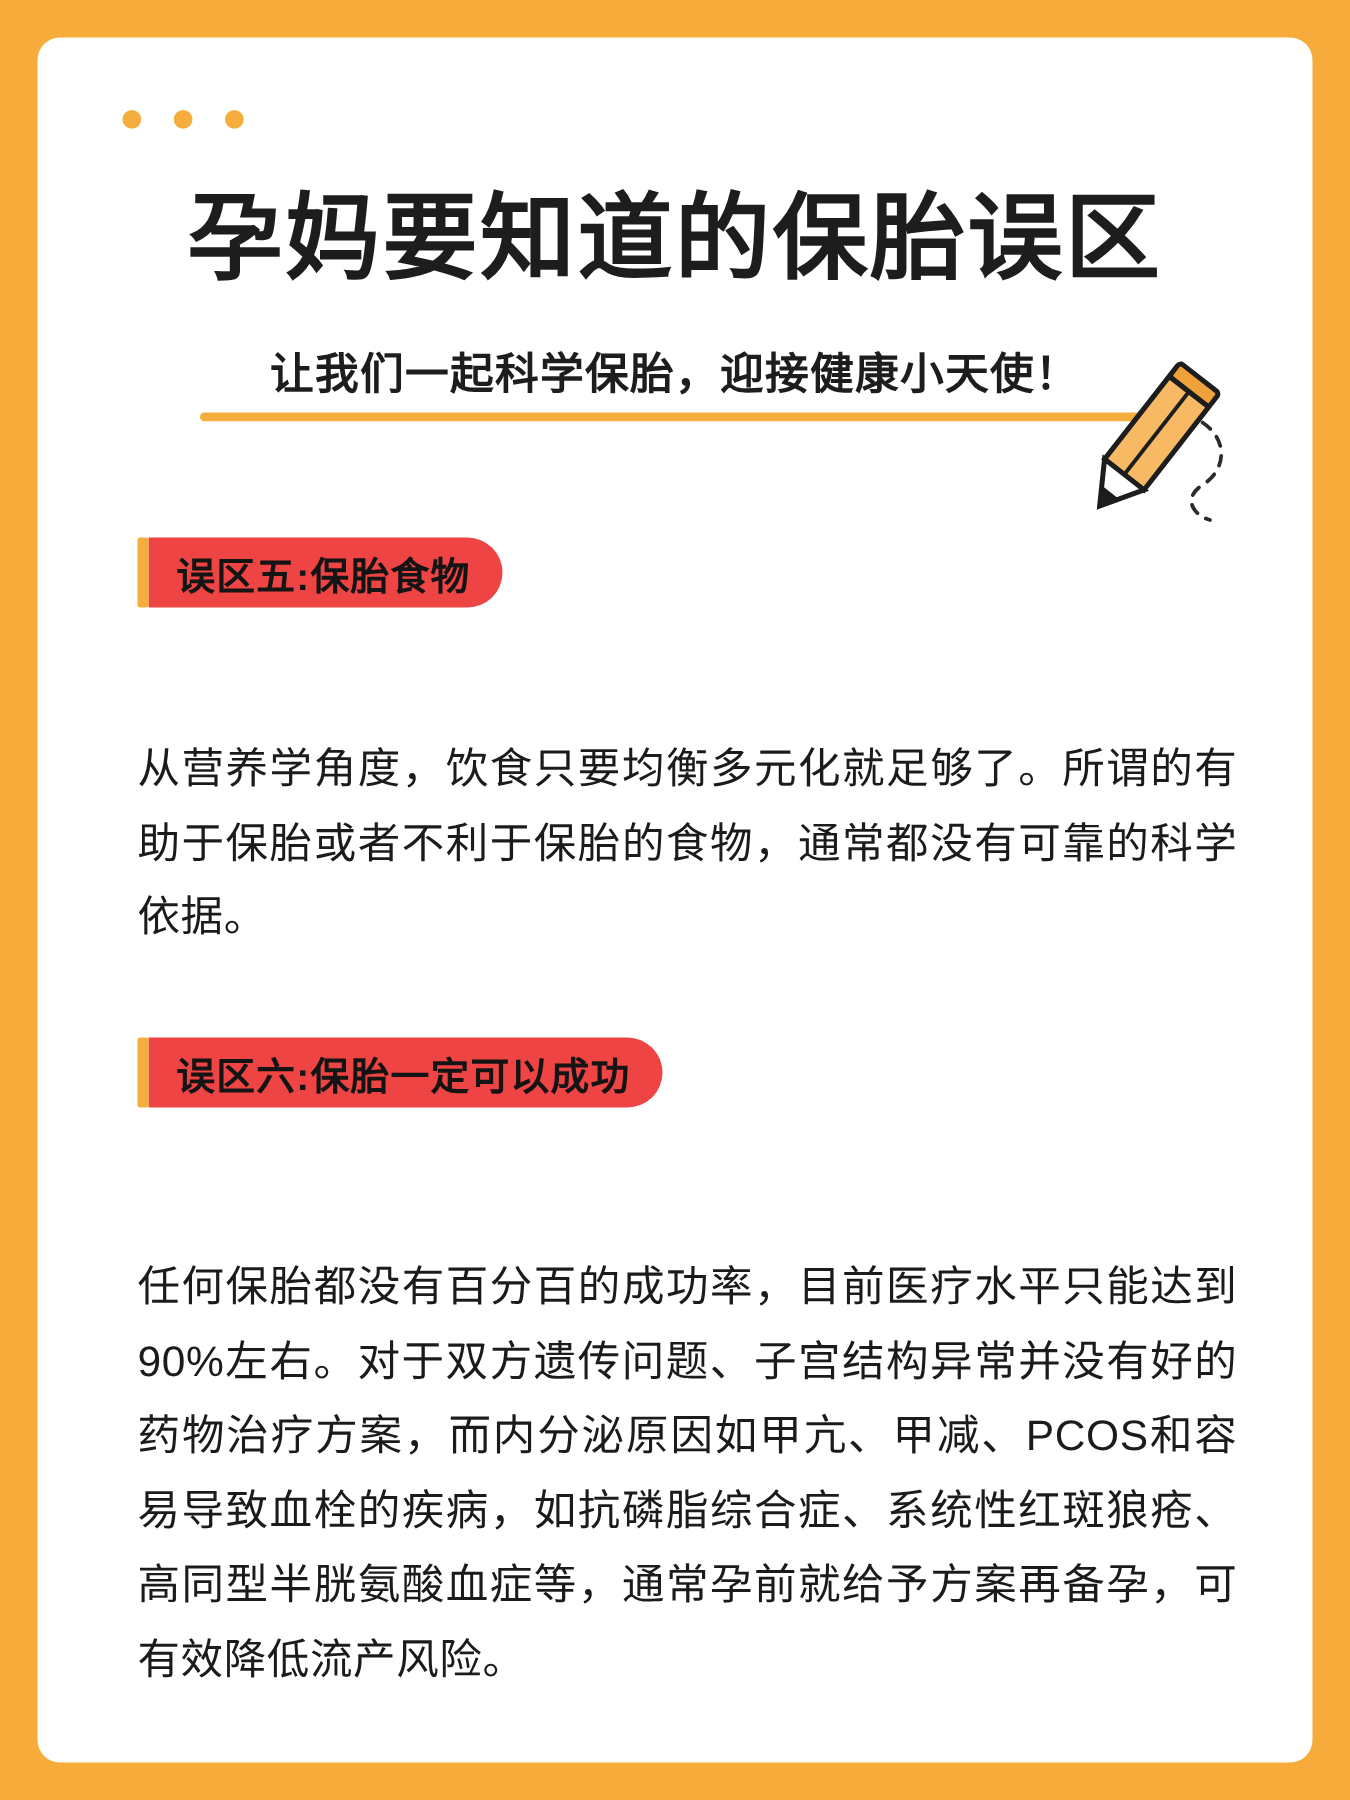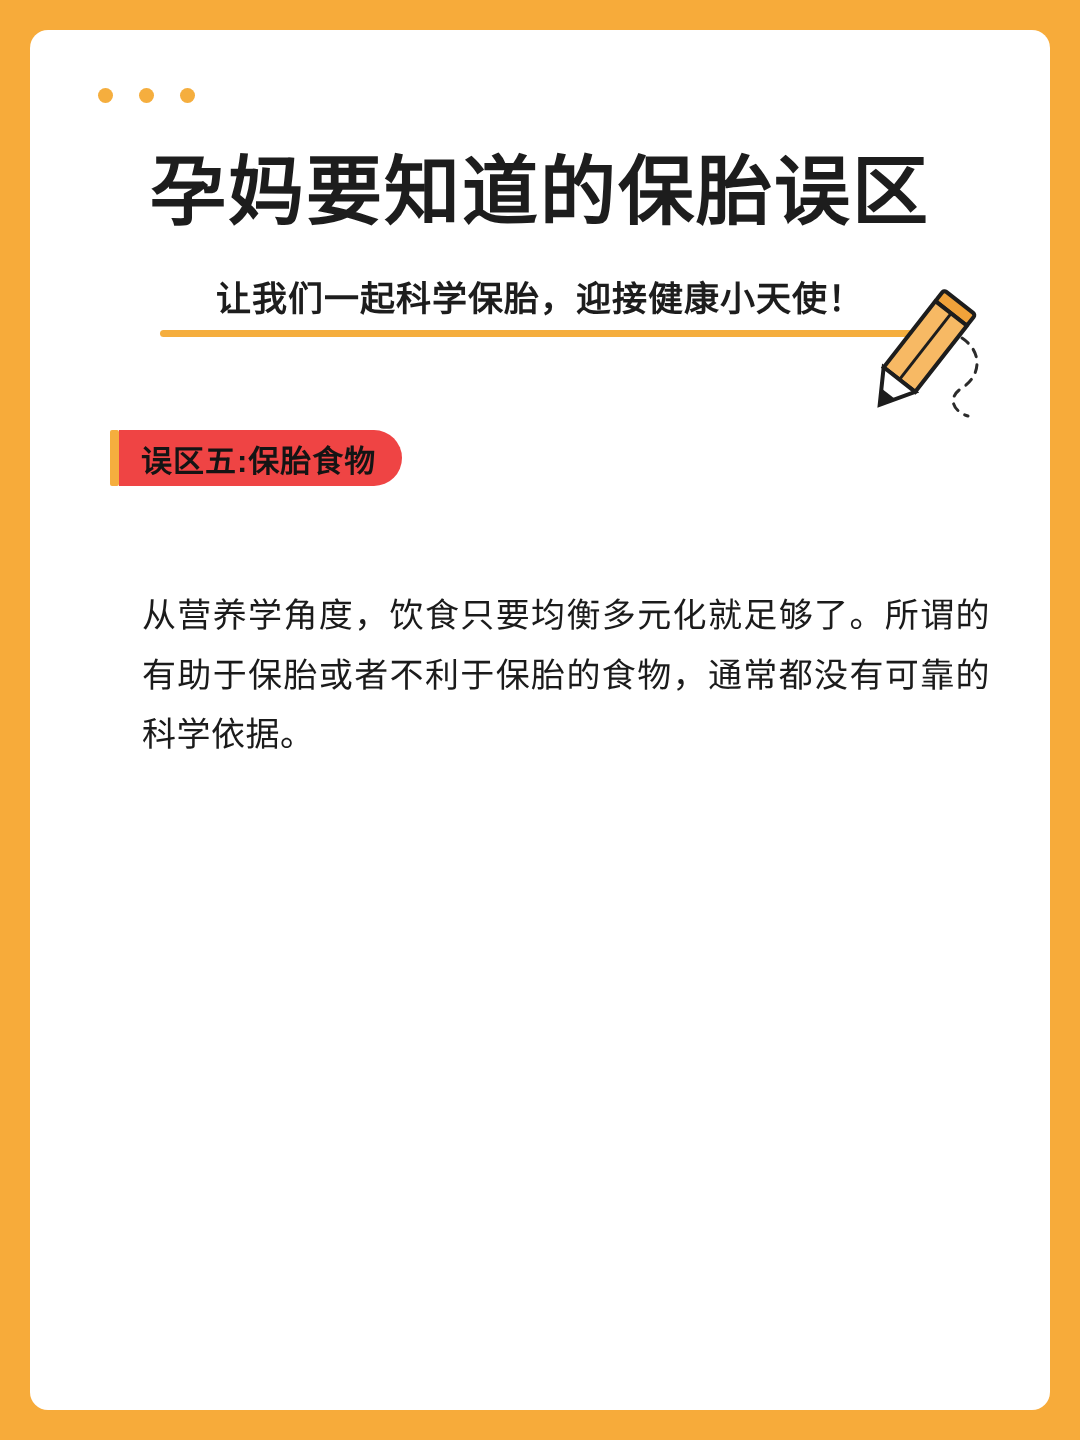--- a/index.html
+++ b/index.html
@@ -117,21 +117,21 @@
   .body-text {
     margin-top: 0;
     font-size: 34px;
     line-height: 1.75;
     color: #1b1b1b;
     letter-spacing: 0.5px;
     text-align: justify;
     font-family: "Liberation Sans", "DejaVu Sans", sans-serif;
   }
   #sec1 { top: 400px; }
-  #sec1 .body-text { margin-top: 100px; margin-left: 32px; }
+  #sec1 .body-text { margin-top: 100px; }
   #sec2 { top: 800px; }
   #sec2 .body-text { margin-top: 115px; }
 </style>
 </head>
 <body>
 
 <div class="poster">
   <div class="card">
 
     <div class="dots">
@@ -158,15 +158,22 @@
     </div>
 
     <div class="section" id="sec1">
       <div class="tag-wrap">
         <div class="tag-bar"></div>
         <div class="tag-text">误区五:保胎食物</div>
       </div>
       <div class="body-text">从营养学角度，饮食只要均衡多元化就足够了。所谓的有助于保胎或者不利于保胎的食物，通常都没有可靠的科学依据。</div>
     </div>
 
+    <div class="section" id="sec2">
+      <div class="tag-wrap">
+        <div class="tag-bar"></div>
+        <div class="tag-text">误区六:保胎一定可以成功</div>
+      </div>
+      <div class="body-text">任何保胎都没有百分百的成功率，目前医疗水平只能达到90%左右。对于双方遗传问题、子宫结构异常并没有好的药物治疗方案，而内分泌原因如甲亢、甲减、PCOS和容易导致血栓的疾病，如抗磷脂综合症、系统性红斑狼疮、高同型半胱氨酸血症等，通常孕前就给予方案再备孕，可有效降低流产风险。</div>
+    </div>
 
   </div>
 </div>
 
 </body></html>

